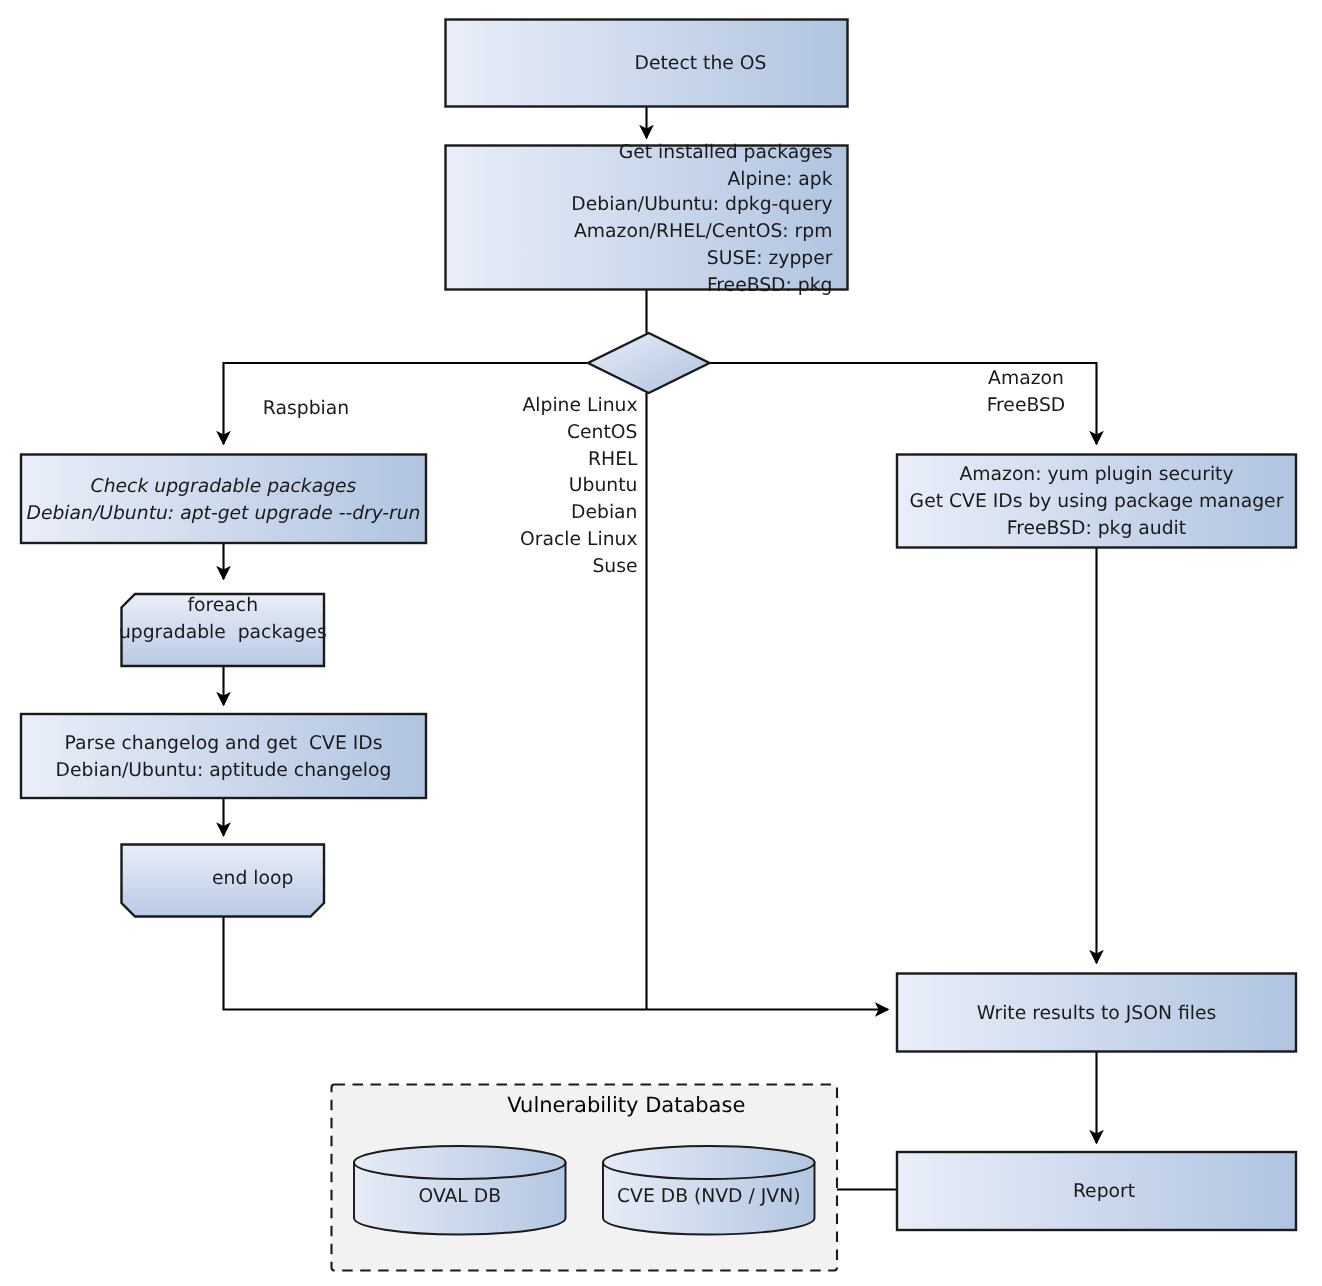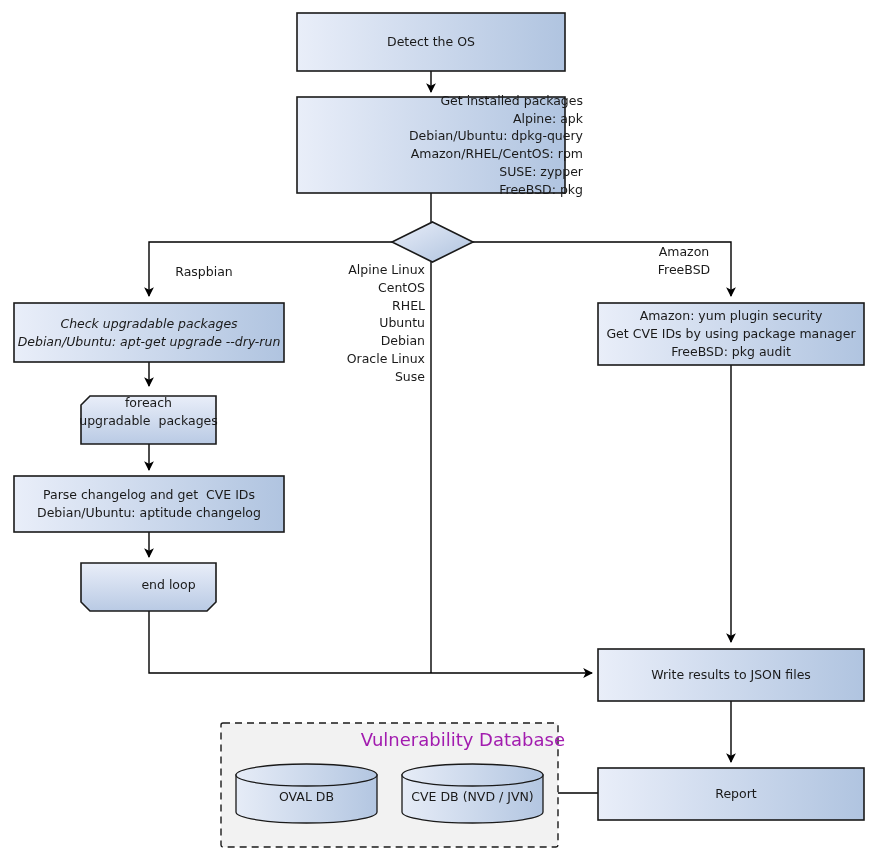--- a/index.html
+++ b/index.html
@@ -29,35 +29,35 @@
     display: flex;
     flex-direction: column;
     justify-content: center;
     font-size: 12.5px;
     color: #1a1a1a;
     line-height: 1.42;
     white-space: pre;
     pointer-events: none;
   }
   .t-center { align-items: center; text-align: center; }
-  .t-right  { text-align: right; padding-left: 28px; }
+  .t-right  { text-align: right; }
   .edge-label {
     position: absolute;
     font-size: 12.5px;
     color: #1a1a1a;
     line-height: 1.42;
     white-space: pre;
   }
   .el-center { text-align: center; }
   .el-right  { text-align: right; }
   .group-title {
     position: absolute;
-    font-size: 18px;
-    color: #a21caf;
-    text-align: right;
+    font-size: 14px;
+    color: #000000;
+    text-align: center;
     white-space: pre;
   }
 </style>
 </head>
 <body>
 
 <div id="canvas">
 
   <svg id="svg-layer" viewBox="0 0 881 857">
     <defs>
@@ -134,21 +134,21 @@
 
     <polygon points="81,563 216,563 216,602 207,611 90,611 81,602" fill="url(#nodeGradV)" stroke="#1a1a1a" stroke-width="1.6"></polygon>
 
     <rect x="598" y="303" width="266" height="62" fill="url(#nodeGrad)" stroke="#1a1a1a" stroke-width="1.6"></rect>
 
     <rect x="598" y="649" width="266" height="52" fill="url(#nodeGrad)" stroke="#1a1a1a" stroke-width="1.6"></rect>
 
     <rect x="598" y="768" width="266" height="52" fill="url(#nodeGrad)" stroke="#1a1a1a" stroke-width="1.6"></rect>
   </svg>
 
-  <div class="node-text t-center" style="left:297px; top:13px; width:268px; height:58px;">Detect the OS</div>
+  <div class="node-text t-center" style="left:297px; top:13px; width:268px; height:58px;padding-left:36px;">Detect the OS</div>
 
   <div class="node-text t-right" style="left:297px; top:97px; width:258px; height:96px;"><div>Get installed packages</div><div>Alpine: apk</div><div>Debian/Ubuntu: dpkg-query</div><div>Amazon/RHEL/CentOS: rpm</div><div>SUSE: zypper</div><div>FreeBSD: pkg</div></div>
 
   <div class="node-text t-center" style="left:14px; top:303px; width:270px; height:59px;font-style:italic;"><div>Check upgradable packages</div><div>Debian/Ubuntu: apt-get upgrade --dry-run</div></div>
 
   <div class="node-text t-center" style="left:81px; top:396px; width:135px; height:31px;"><div>foreach</div><div>upgradable  packages</div></div>
 
   <div class="node-text t-center" style="left:14px; top:476px; width:270px; height:56px;"><div>Parse changelog and get  CVE IDs</div><div>Debian/Ubuntu: aptitude changelog</div></div>
 
   <div class="node-text t-center" style="left:81px; top:563px; width:135px; height:44px;padding-left:20px;">end loop</div>

